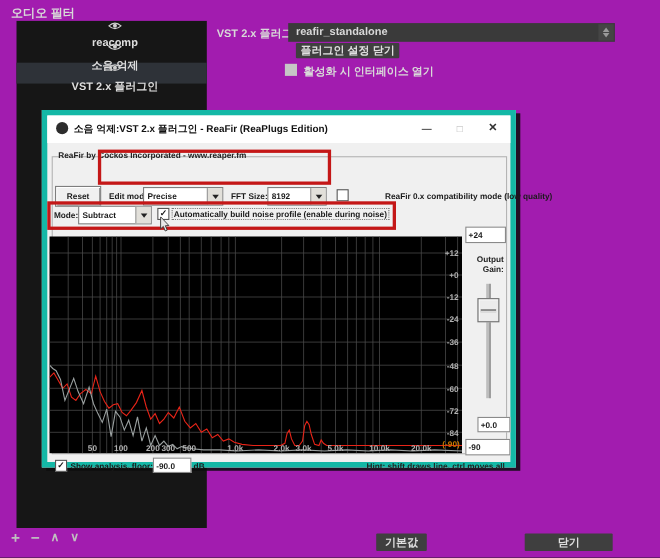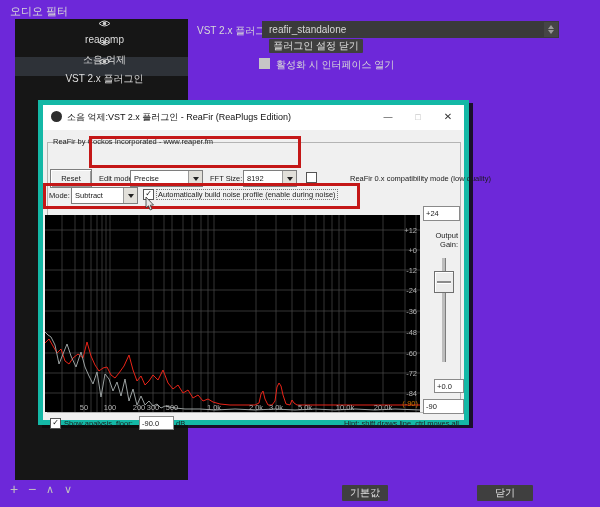--- a/index.html
+++ b/index.html
@@ -1,17 +1,17 @@
 <!DOCTYPE html>
 <html><head>
 <meta charset="utf-8">
 <style>
   html,body{margin:0;padding:0;background:#1e1e1e;}
-  .stage{position:relative;width:600px;height:507px;background:#6d28d9;overflow:hidden;
-         font-family:"Liberation Sans",sans-serif;-webkit-font-smoothing:antialiased;}
+  .stage{position:relative;width:600px;height:507px;background:#a21caf;overflow:hidden;
+         font-family:"Liberation Sans",sans-serif;font-weight:bold;-webkit-font-smoothing:antialiased;}
   .abs{position:absolute;}
 
   
   .dlg-title{left:10px;top:4px;font-size:11px;color:#d8d8d8;}
   .filter-list{left:15px;top:19px;width:173px;height:461px;background:#161616;}
   .f-row{height:19px;display:flex;align-items:center;gap:6px;padding-left:6px;
          font-size:10px;color:#dedede;cursor:default;flex-direction:column;}
   .f-row.sel{background:#2e3238;}
   .eye{width:13px;height:9px;flex:0 0 auto;}
 
@@ -25,21 +25,21 @@
   .tri-d{width:0;height:0;border:3px solid transparent;border-top:4px solid #9a9a9a;margin-bottom:-2px;}
   .obs-btn{background:#3f3f3f;color:#e0e0e0;font-size:10px;display:flex;
            align-items:center;justify-content:center;border-radius:1px;cursor:default;}
   .btn-close-plugin{left:269px;top:39px;width:94px;height:14px;}
   .obs-check{left:259px;top:58px;width:11px;height:11px;background:#c6c6c6;}
   .obs-check-label{left:276px;top:58px;font-size:10px;color:#d8d8d8;}
 
   .ftool{top:481px;width:16px;height:16px;color:#c0c0c0;font-size:14px;line-height:16px;
          text-align:center;cursor:default;}
   .btn-defaults{left:342px;top:485px;width:46px;height:16px;}
-  .btn-close{left:477px;top:485px;width:56px;height:16px;}
+  .btn-close{left:477px;top:485px;width:80px;height:16px;}
 
   
   .vwin{left:38px;top:100px;width:421px;height:315px;background:#f0f0f0;
         border:5px solid #14b8a6;box-shadow:4px 3px 0 rgba(12,12,12,.85);}
   .vtitle{position:absolute;left:0;top:0;width:100%;height:25px;background:#ffffff;}
   .vtitle .txt{position:absolute;left:24px;top:6px;font-size:9px;color:#111;}
   .vicon{position:absolute;left:8px;top:6px;width:11px;height:11px;border-radius:50%;background:#2d2d2d;}
   .cap{position:absolute;top:3px;width:18px;height:18px;text-align:center;font-size:9px;
        line-height:18px;cursor:default;}
   .cap.min{left:336px;color:#444;}

